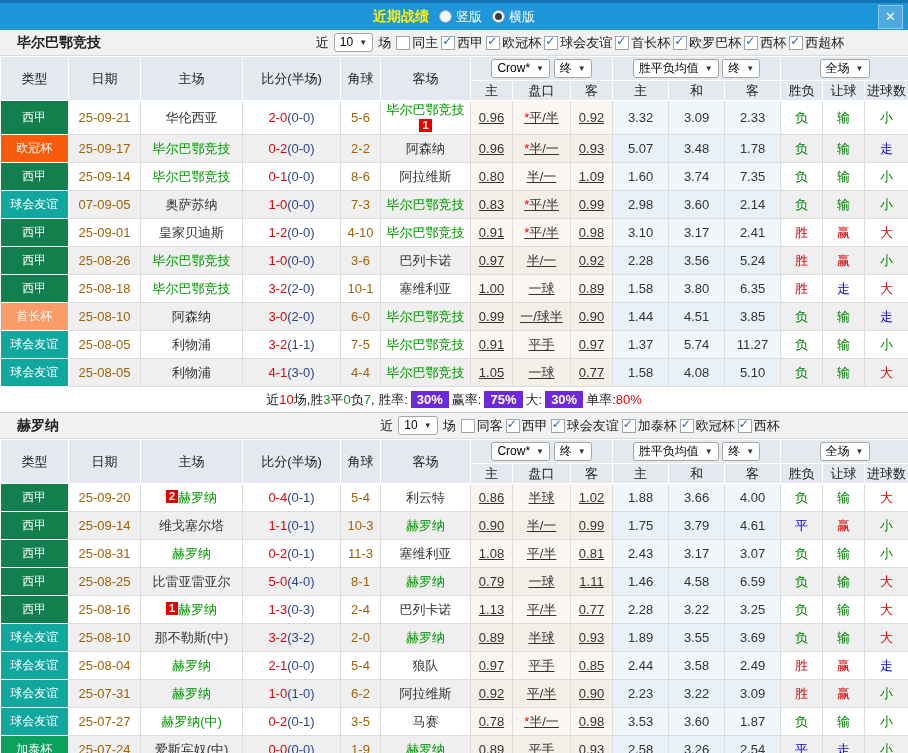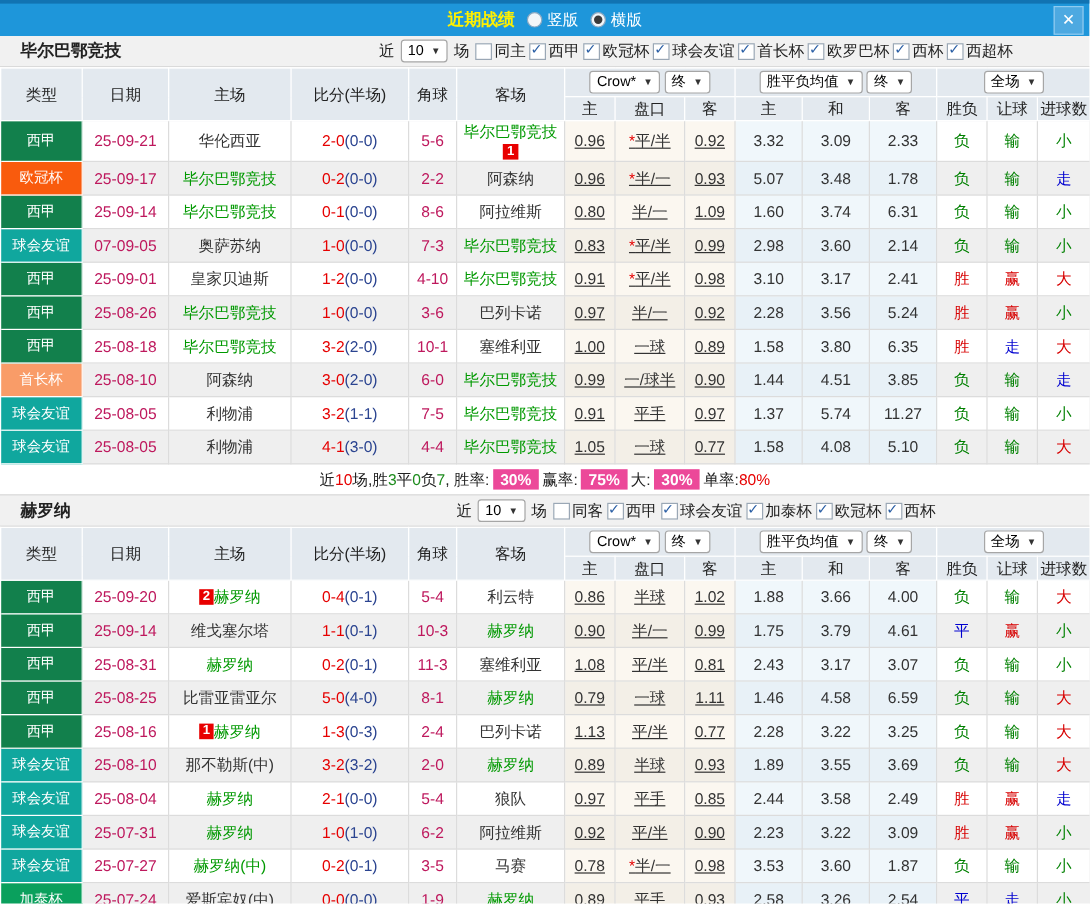--- a/index.html
+++ b/index.html
@@ -31,31 +31,31 @@
   .grid thead th{background:#E3E9EF;border:1px solid #fff;font-weight:normal;color:#222;padding:0;}
   .grid thead tr:first-child th{height:23px;}
   .grid thead tr:last-child th{height:19px;}
   .grid tbody td{border-right:1px solid #DCDCDC;border-bottom:1px solid #DCDCDC;text-align:center;height:27px;padding:0;}
   .grid tbody tr:nth-child(even) td{background:#EFEFEF;}
   .grid td.c-odds{background:#FBF7F0;text-decoration:underline;}
   .grid tbody tr:nth-child(even) td.c-odds{background:#F3EFE7;}
   .grid td.c-avg{background:#F0F7FB;}
   .grid tbody tr:nth-child(even) td.c-avg{background:#E8F1F7;}
   .grid td.type{color:#fff;font-size:12px;border-bottom:1px solid #fff;border-right:1px solid #fff;}
-  .nv{color:#be185d;}
+  .nv{color:#a16207;}
   .sc{color:#E60000;}
   .hf{color:#2B4490;}
   .tg{color:#009900;}
   .st{color:#E60000;}
   .nb{display:inline-block;background:#E80000;color:#fff;font-size:11px;font-weight:bold;line-height:13px;padding:0 3px;vertical-align:2px;}
   
   .summary{height:25px;border-bottom:1px solid #CCC;display:flex;align-items:center;justify-content:center;font-size:13px;color:#222;}
   .summary .t-r{color:#E60000;}
   .summary .t-g{color:#1E8C1E;}
-  .summary .bdg{background:#ec4899;color:#fff;font-weight:bold;padding:1px 6px;margin:0 3px;}
+  .summary .bdg{background:#6d28d9;color:#fff;font-weight:bold;padding:1px 6px;margin:0 3px;}
 </style>
 </head>
 <body>
 
 <div class="topbar">
   <span class="title">近期战绩</span>
   <span class="radlab">
     <span class="rad"></span>
     <span>竖版</span>
   </span>
@@ -208,21 +208,21 @@
             <td class="nv">25-09-14</td>
             <td><span class="tg">毕尔巴鄂竞技</span></td>
             <td><span class="sc">0-1</span><span class="hf">(0-0)</span></td>
             <td class="nv">8-6</td>
             <td><span>阿拉维斯</span></td>
             <td class="c-odds">0.80</td>
             <td class="c-odds">半/一</td>
             <td class="c-odds">1.09</td>
             <td class="c-avg">1.60</td>
             <td class="c-avg">3.74</td>
-            <td class="c-avg">6.31</td>
+            <td class="c-avg">7.35</td>
             <td class="c-res" style="color: rgb(0, 128, 0);">负</td>
             <td class="c-res" style="color: rgb(0, 128, 0);">输</td>
             <td class="c-res" style="color: rgb(0, 128, 0);">小</td>
           </tr>
           <tr>
             <td class="type" style="background: rgb(16, 167, 158);">球会友谊</td>
             <td class="nv">07-09-05</td>
             <td><span>奥萨苏纳</span></td>
             <td><span class="sc">1-0</span><span class="hf">(0-0)</span></td>
             <td class="nv">7-3</td>

